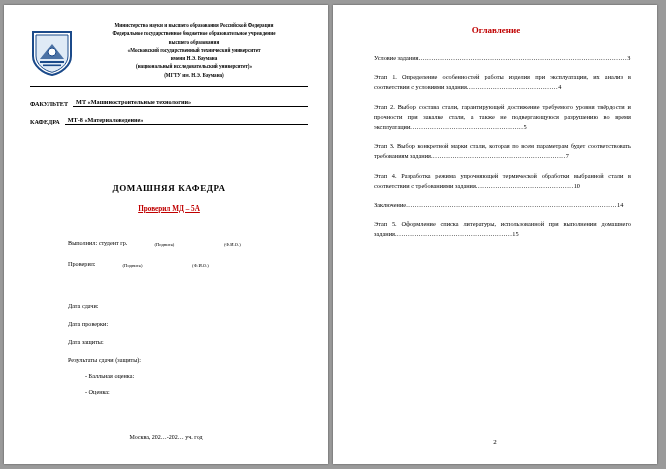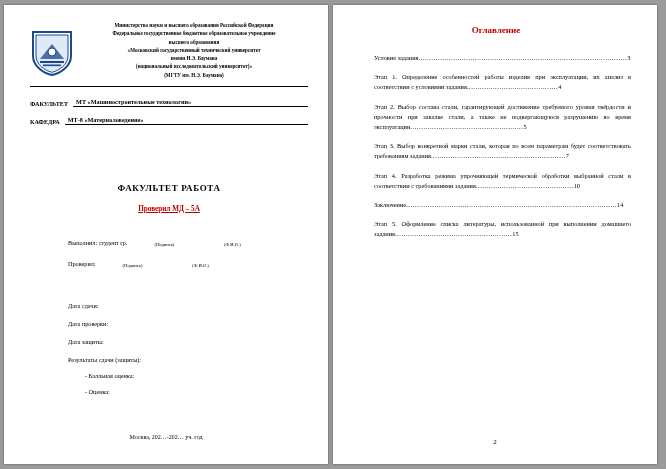--- a/index.html
+++ b/index.html
@@ -201,21 +201,21 @@
     <div class="fac-row">
       <span class="lbl">ФАКУЛЬТЕТ</span>
       <span class="val">МТ «Машиностроительные технологии»</span>
     </div>
 
     <div class="fac-row kaf-row">
       <span class="lbl">КАФЕДРА</span>
       <span class="val">МТ-8 «Материаловедение»</span>
     </div>
 
-    <div class="title-main">ФАКУЛЬТЕТ РАБОТА</div>
+    <div class="title-main">ДОМАШНЯЯ КАФЕДРА</div>
     <div class="title-sub">Проверил МД – 5А</div>
 
     <div class="field-block">
       <div class="field-row">
         <span class="flabel">Выполнил: студент гр.</span>
         <span class="sig-group">
           <span class="sig">
             <span class="line"></span>
             <span class="cap">(Подпись)</span>
           </span>

